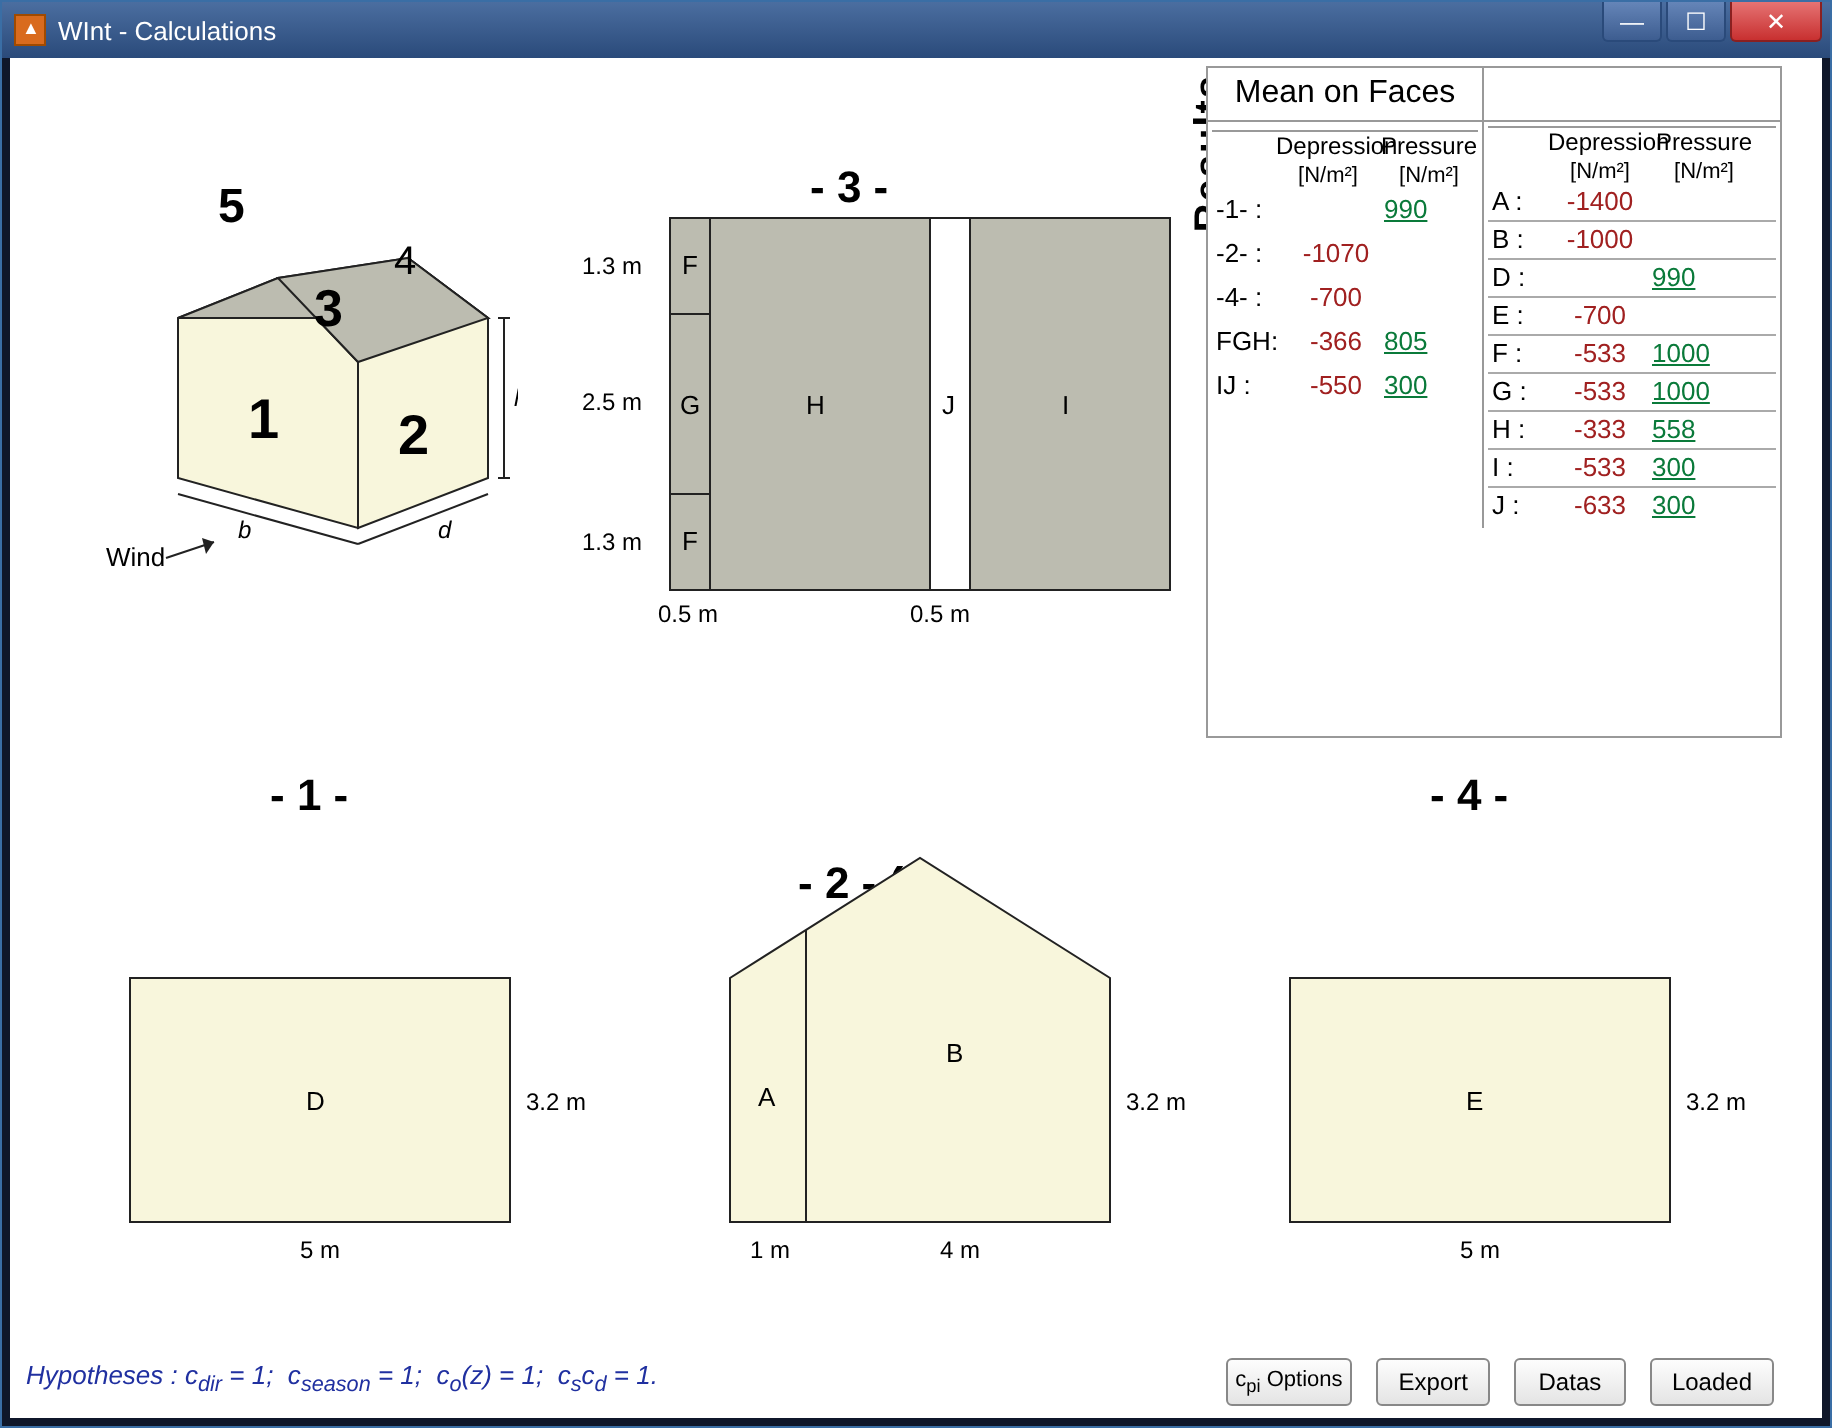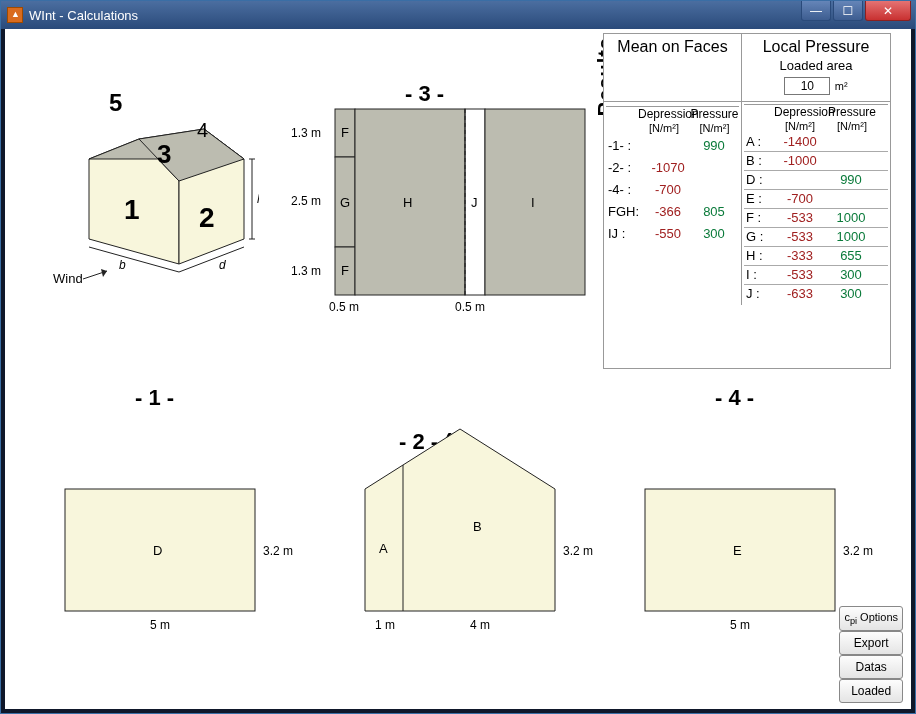--- a/index.html
+++ b/index.html
@@ -28,21 +28,21 @@
   .subhead > div { text-align: center; }
   .sh-lbl { width: 34px; }
   .sh-dep, .sh-pre { width: 52px; }
   .rp-body { display: flex; }
   .rp-col { font-size: 13px; }
   .rp-col.mean { width: 138px; border-right: 1px solid #999; padding:4px 2px;}
   .rp-col.local { width: 148px; padding:2px 2px;}
   .row { display: flex; line-height: 22px; }
   .row .lbl { width: 38px; padding-left:2px;}
   .row .dep { width: 48px; text-align:center; color: #a02020; }
-  .row .pre { width: 44px; text-align:center; color: #0a7a3a; }
+  .row .pre { width: 44px; text-align:left; color: #0a7a3a; text-decoration: underline; }
   .rp-col.local .row { line-height: 18px; border-bottom:1px solid #aaa;}
   .rp-col.local .row:last-child {border-bottom:none;}
   .rp-col.local .lbl { width:30px;}
   .rp-col.local .dep { width:52px;}
   .rp-col.local .pre { width:50px;}
   .show-coef { position: absolute; bottom: 6px; left: 8px; font-size: 12px; display:flex; align-items:center; gap:4px;}
   .unit-small { font-size: 11px; }
   
   
   svg text { font-family: Arial, sans-serif; }
@@ -51,21 +51,21 @@
   .diag3-title { position: absolute; top: 52px; left: 400px; font-size: 22px; font-weight: bold;}
   .diag1-title { position: absolute; top: 356px; left: 130px; font-size: 22px; font-weight: bold;}
   .diag2-title { position: absolute; top: 356px; left: 394px; font-size: 22px; font-weight: bold; margin-top: 44px;}
   .diag4-title { position: absolute; top: 356px; left: 710px; font-size: 22px; font-weight: bold;}
   .diag1 { position: absolute; top: 390px; left: 40px; }
   .diag2 { position: absolute; top: 390px; left: 340px; }
   .diag4 { position: absolute; top: 390px; left: 620px; }
   
   .hypotheses { position: absolute; bottom: 10px; left: 8px; color: #2030a0; font-style: italic; font-size: 13px;}
   
-  .btnbar { position: absolute; bottom: 6px; right: 8px; display: flex; gap: 0; flex-direction: column; }
+  .btnbar { position: absolute; bottom: 6px; right: 24px; display: flex; gap: 12px; }
   .btn { background: linear-gradient(#fdfdfd,#e4e4e4); border:1px solid #888; border-radius:3px; padding: 4px 10px; font-size:12px; cursor:pointer; min-width:56px; text-align:center;}
   .btn.cpi { min-width:auto; padding:4px 4px; font-size:11px;}
 </style>
 </head>
 <body>
 
 <div class="window">
   <div class="titlebar">
     <div class="icon"></div>
     <span>WInt - Calculations</span>
@@ -76,25 +76,20 @@
     </div>
   </div>
 
   <div class="client">
 
     <div class="results-label">Results</div>
 
     <div class="results-panel">
       <div class="rp-head">
         <div class="mean">Mean on Faces</div>
-        <div class="local">
-          <div>Local Pressure</div>
-          <div class="loaded-area">Loaded area</div>
-          <input class="loaded-input" value="10" style=""> <span class="unit-small">m²</span>
-        </div>
       </div>
       <div class="rp-body">
         <div class="rp-col mean">
           <div class="subhead">
             <div class="sh-lbl"></div>
             <div class="sh-dep"><span>Depression</span><br><span class="unit-small">[N/m²]</span></div>
             <div class="sh-pre"><span>Pressure</span><br><span class="unit-small">[N/m²]</span></div>
           </div>
           <div class="row">
               <div class="lbl">-1- :</div>
@@ -154,21 +149,21 @@
               <div class="pre">1000</div>
             </div>
           <div class="row">
               <div class="lbl">G :</div>
               <div class="dep">-533</div>
               <div class="pre">1000</div>
             </div>
           <div class="row">
               <div class="lbl">H :</div>
               <div class="dep">-333</div>
-              <div class="pre">655</div>
+              <div class="pre">558</div>
             </div>
           <div class="row">
               <div class="lbl">I :</div>
               <div class="dep">-533</div>
               <div class="pre">300</div>
             </div>
           <div class="row">
               <div class="lbl">J :</div>
               <div class="dep">-633</div>
               <div class="pre">300</div>
@@ -242,20 +237,23 @@
     </svg>
 
     <div class="diag4-title">- 4 -</div>
     <svg class="diag4" width="260" height="230">
       <rect x="20" y="70" width="190" height="122" fill="#f8f6dc" stroke="#222"></rect>
       <text x="108" y="136" font-size="13">E</text>
       <text x="218" y="136" font-size="12">3.2 m</text>
       <text x="105" y="210" font-size="12">5 m</text>
     </svg>
 
+    <div class="hypotheses">
+      Hypotheses : c<sub>dir</sub> = 1;&nbsp; c<sub>season</sub> = 1;&nbsp; c<sub>o</sub>(z) = 1;&nbsp; c<sub>s</sub>c<sub>d</sub> = 1.
+    </div>
 
     <div class="btnbar">
       <div class="btn cpi">c<sub>pi</sub> Options</div>
       <div class="btn">Export</div>
       <div class="btn">Datas</div>
       <div class="btn">Loaded</div>
     </div>
 
   </div>
 </div>

